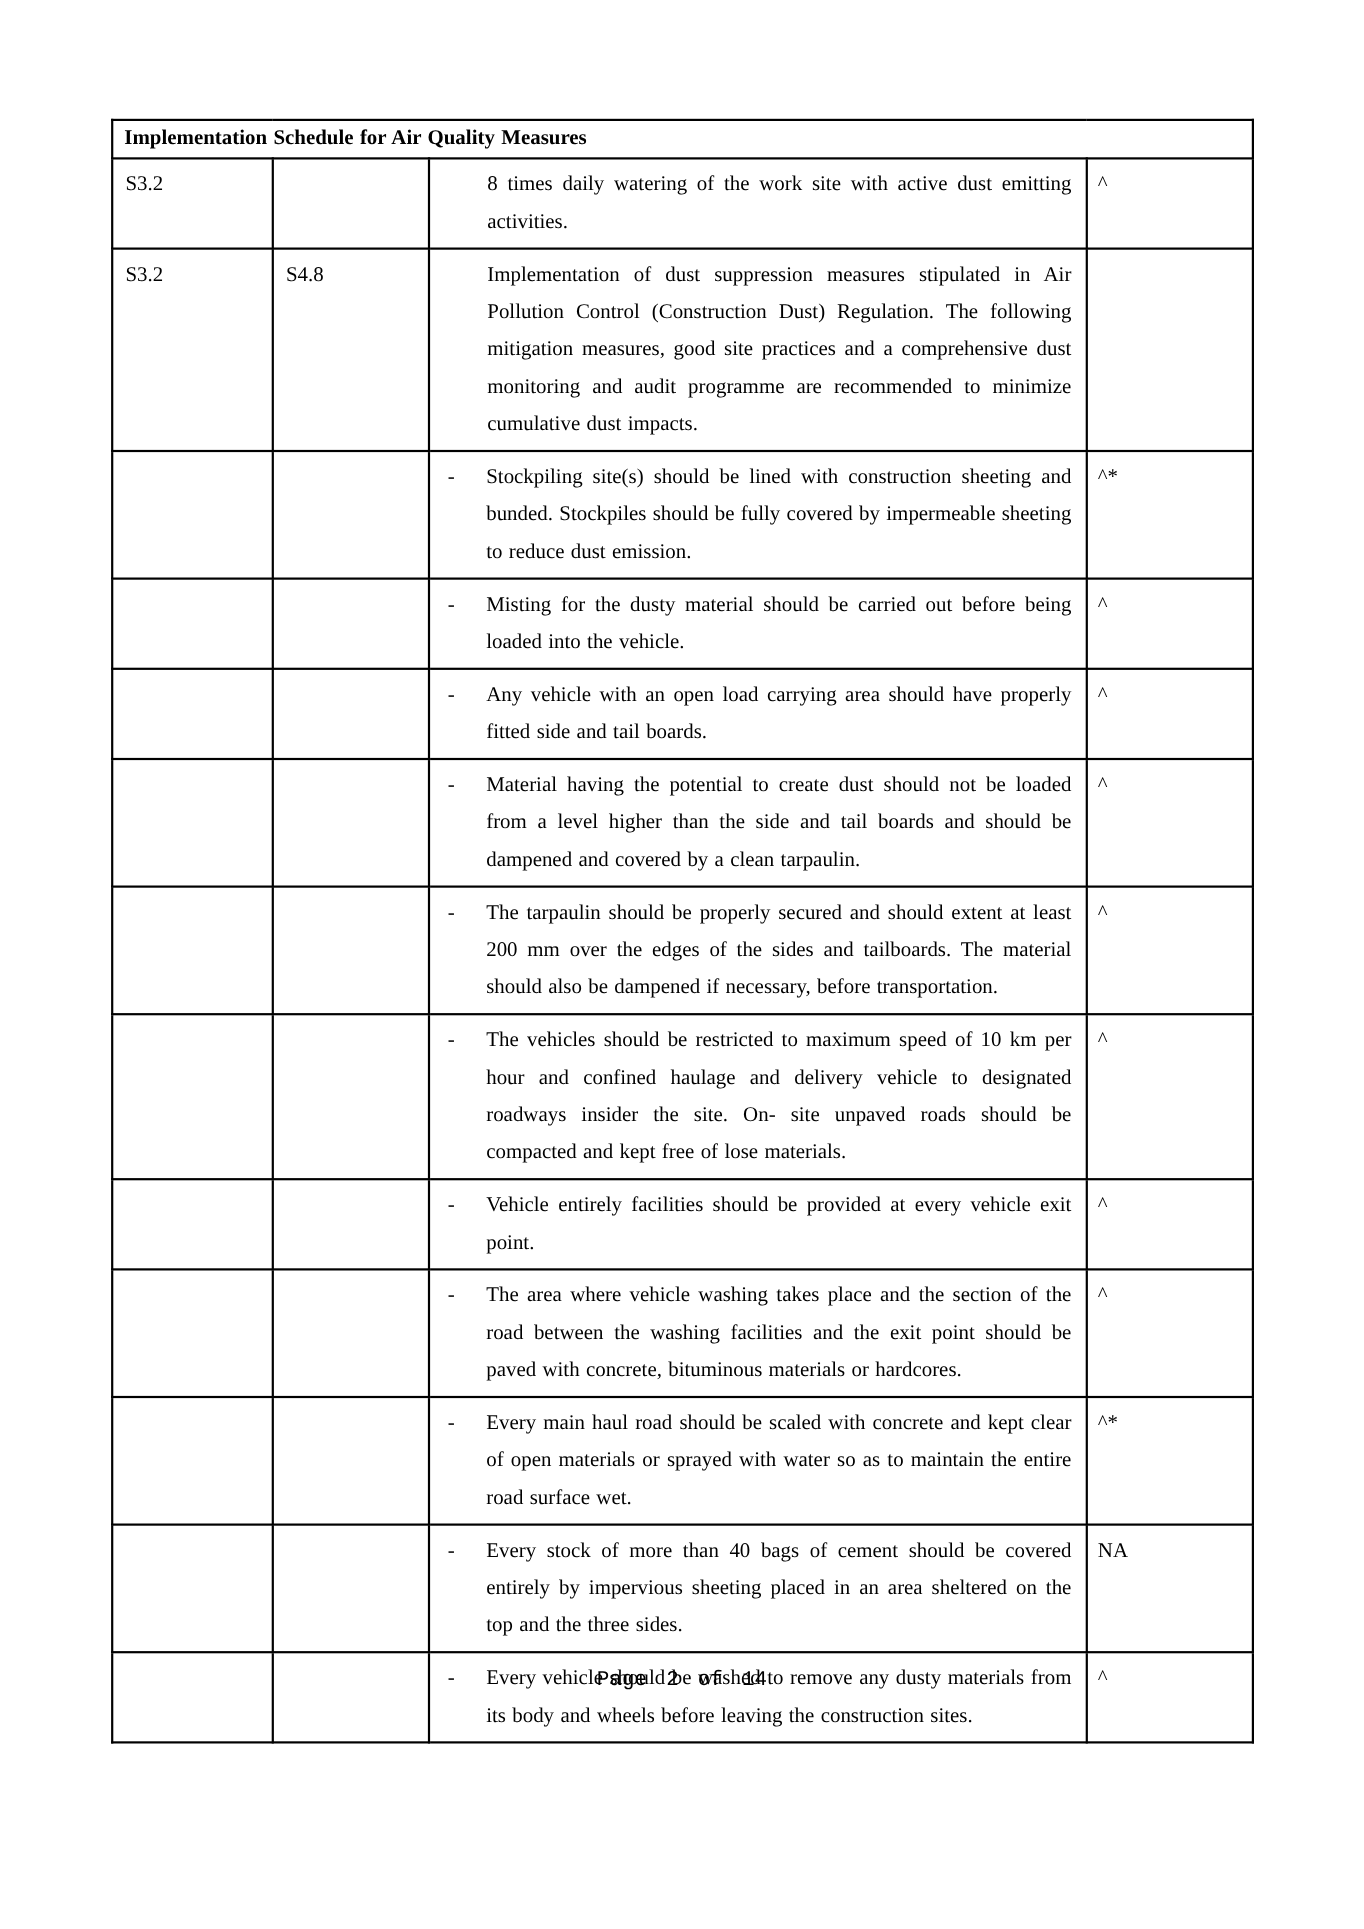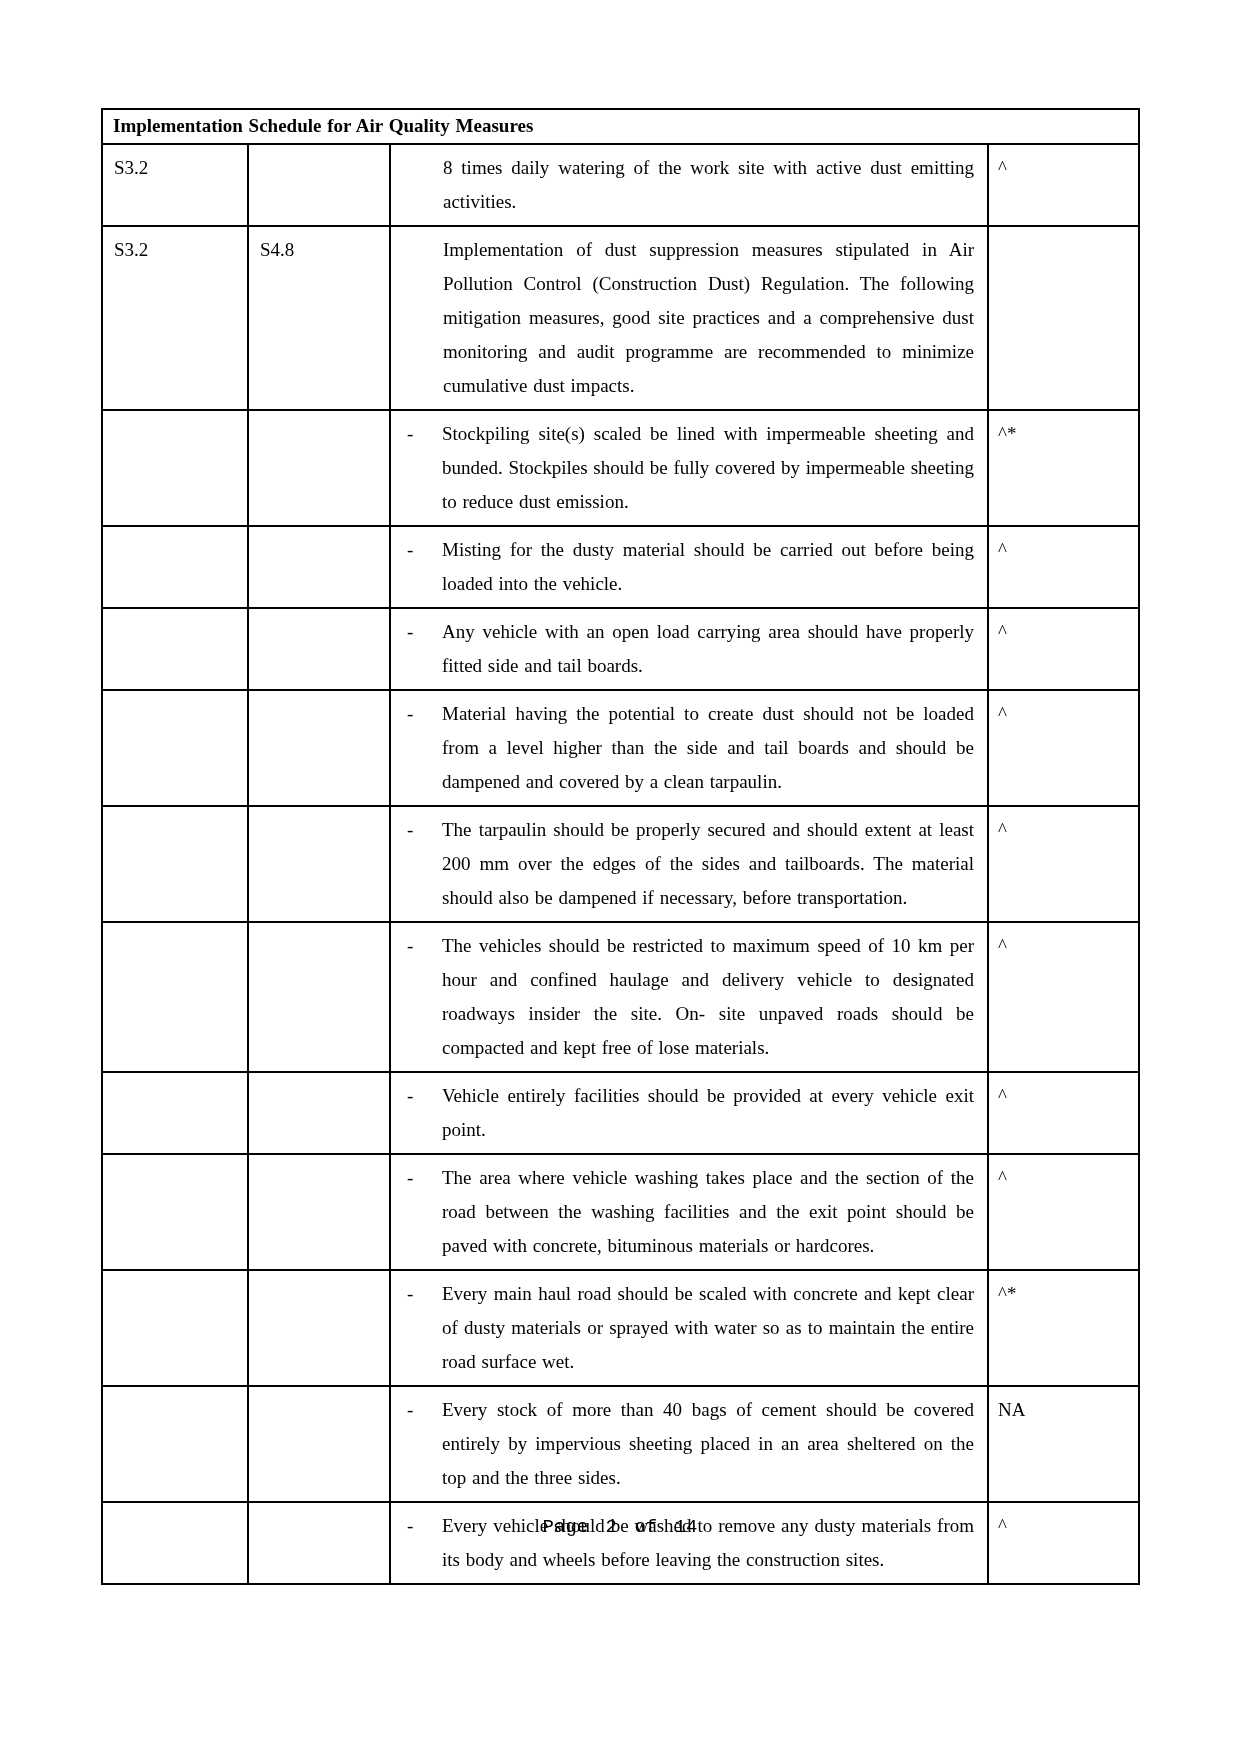--- a/index.html
+++ b/index.html
@@ -118,21 +118,21 @@
             <div class="measure-text">Implementation of dust suppression measures stipulated in Air Pollution Control (Construction Dust) Regulation. The following mitigation measures, good site practices and a comprehensive dust monitoring and audit programme are recommended to minimize cumulative dust impacts.</div>
           </td>
           <td class="status-cell"></td>
         </tr>
         <tr>
           <td class="ref-cell"></td>
           <td class="ref-cell"></td>
           <td class="measure-cell">
             <div class="bullet">
               <span class="dash">-</span>
-              <div class="bullet-text">Stockpiling site(s) scaled be lined with impermeable sheeting and bunded. Stockpiles should be fully covered by impermeable sheeting to reduce dust emission.</div>
+              <div class="bullet-text">Stockpiling site(s) should be lined with construction sheeting and bunded. Stockpiles should be fully covered by impermeable sheeting to reduce dust emission.</div>
             </div>
           </td>
           <td class="status-cell">^*</td>
         </tr>
         <tr>
           <td class="ref-cell"></td>
           <td class="ref-cell"></td>
           <td class="measure-cell">
             <div class="bullet">
               <span class="dash">-</span>
@@ -206,21 +206,21 @@
             </div>
           </td>
           <td class="status-cell">^</td>
         </tr>
         <tr>
           <td class="ref-cell"></td>
           <td class="ref-cell"></td>
           <td class="measure-cell">
             <div class="bullet">
               <span class="dash">-</span>
-              <div class="bullet-text">Every main haul road should be scaled with concrete and kept clear of dusty materials or sprayed with water so as to maintain the entire road surface wet.</div>
+              <div class="bullet-text">Every main haul road should be scaled with concrete and kept clear of open materials or sprayed with water so as to maintain the entire road surface wet.</div>
             </div>
           </td>
           <td class="status-cell">^*</td>
         </tr>
         <tr>
           <td class="ref-cell"></td>
           <td class="ref-cell"></td>
           <td class="measure-cell">
             <div class="bullet">
               <span class="dash">-</span>

